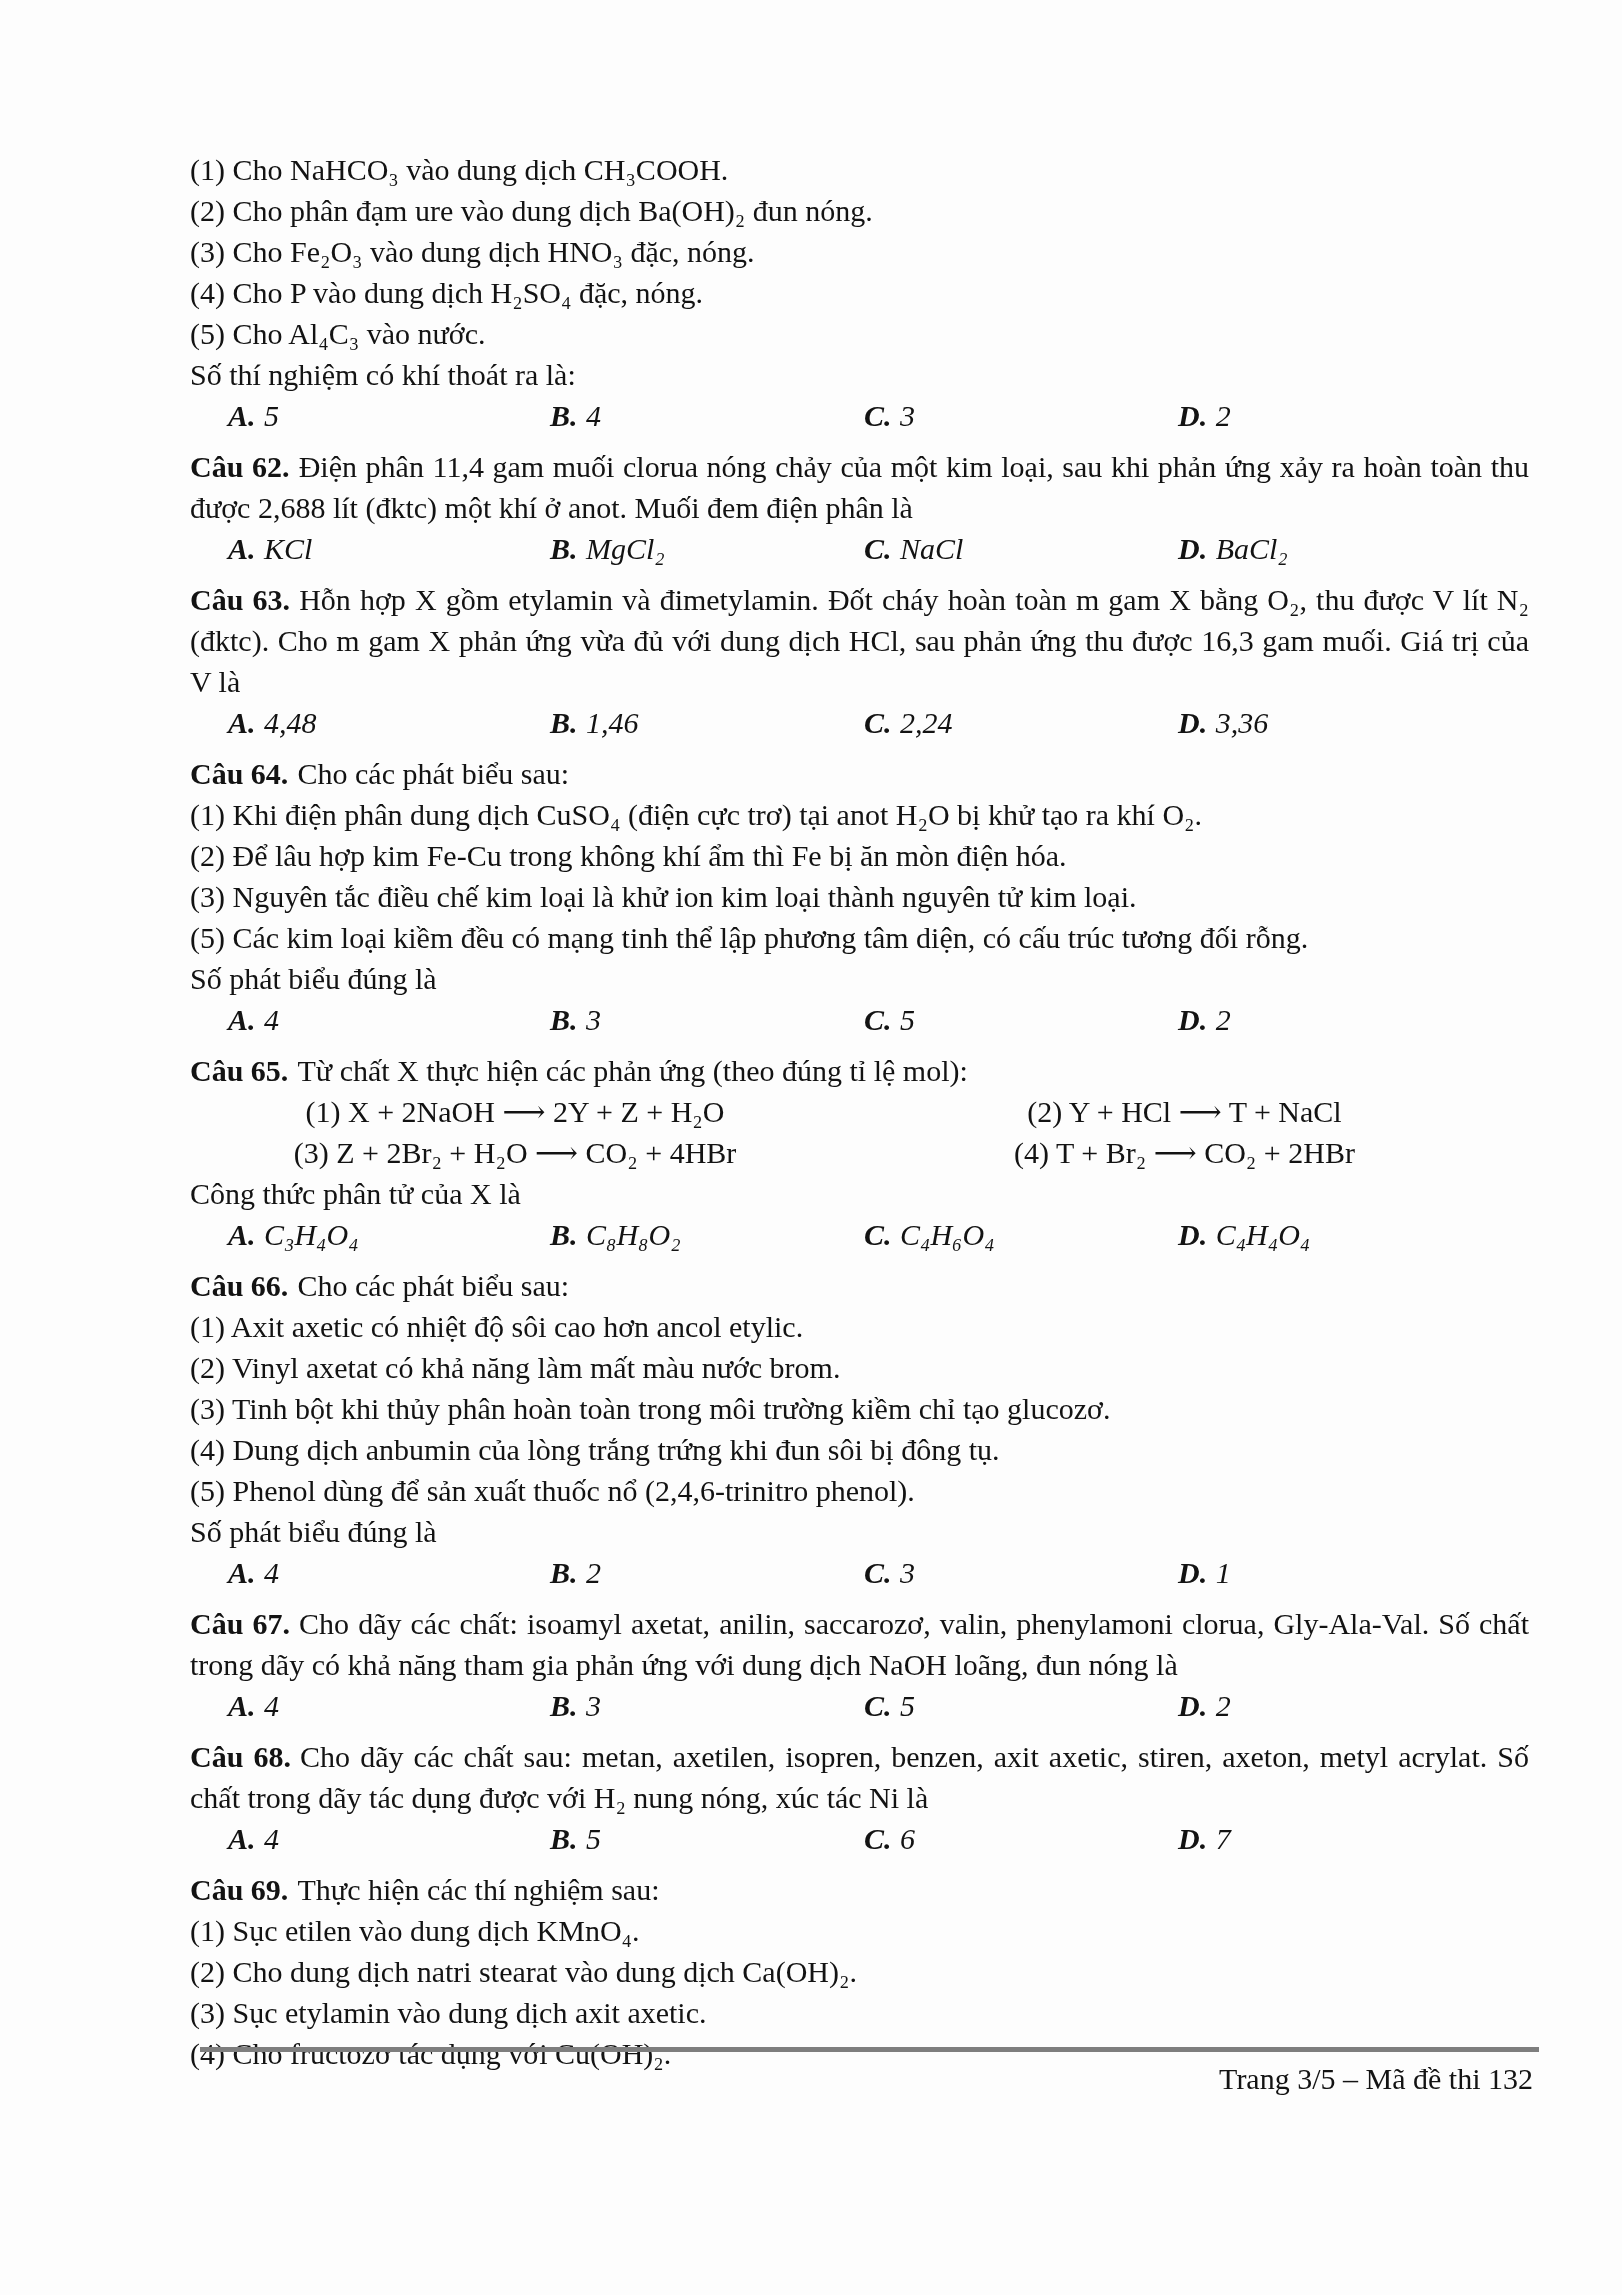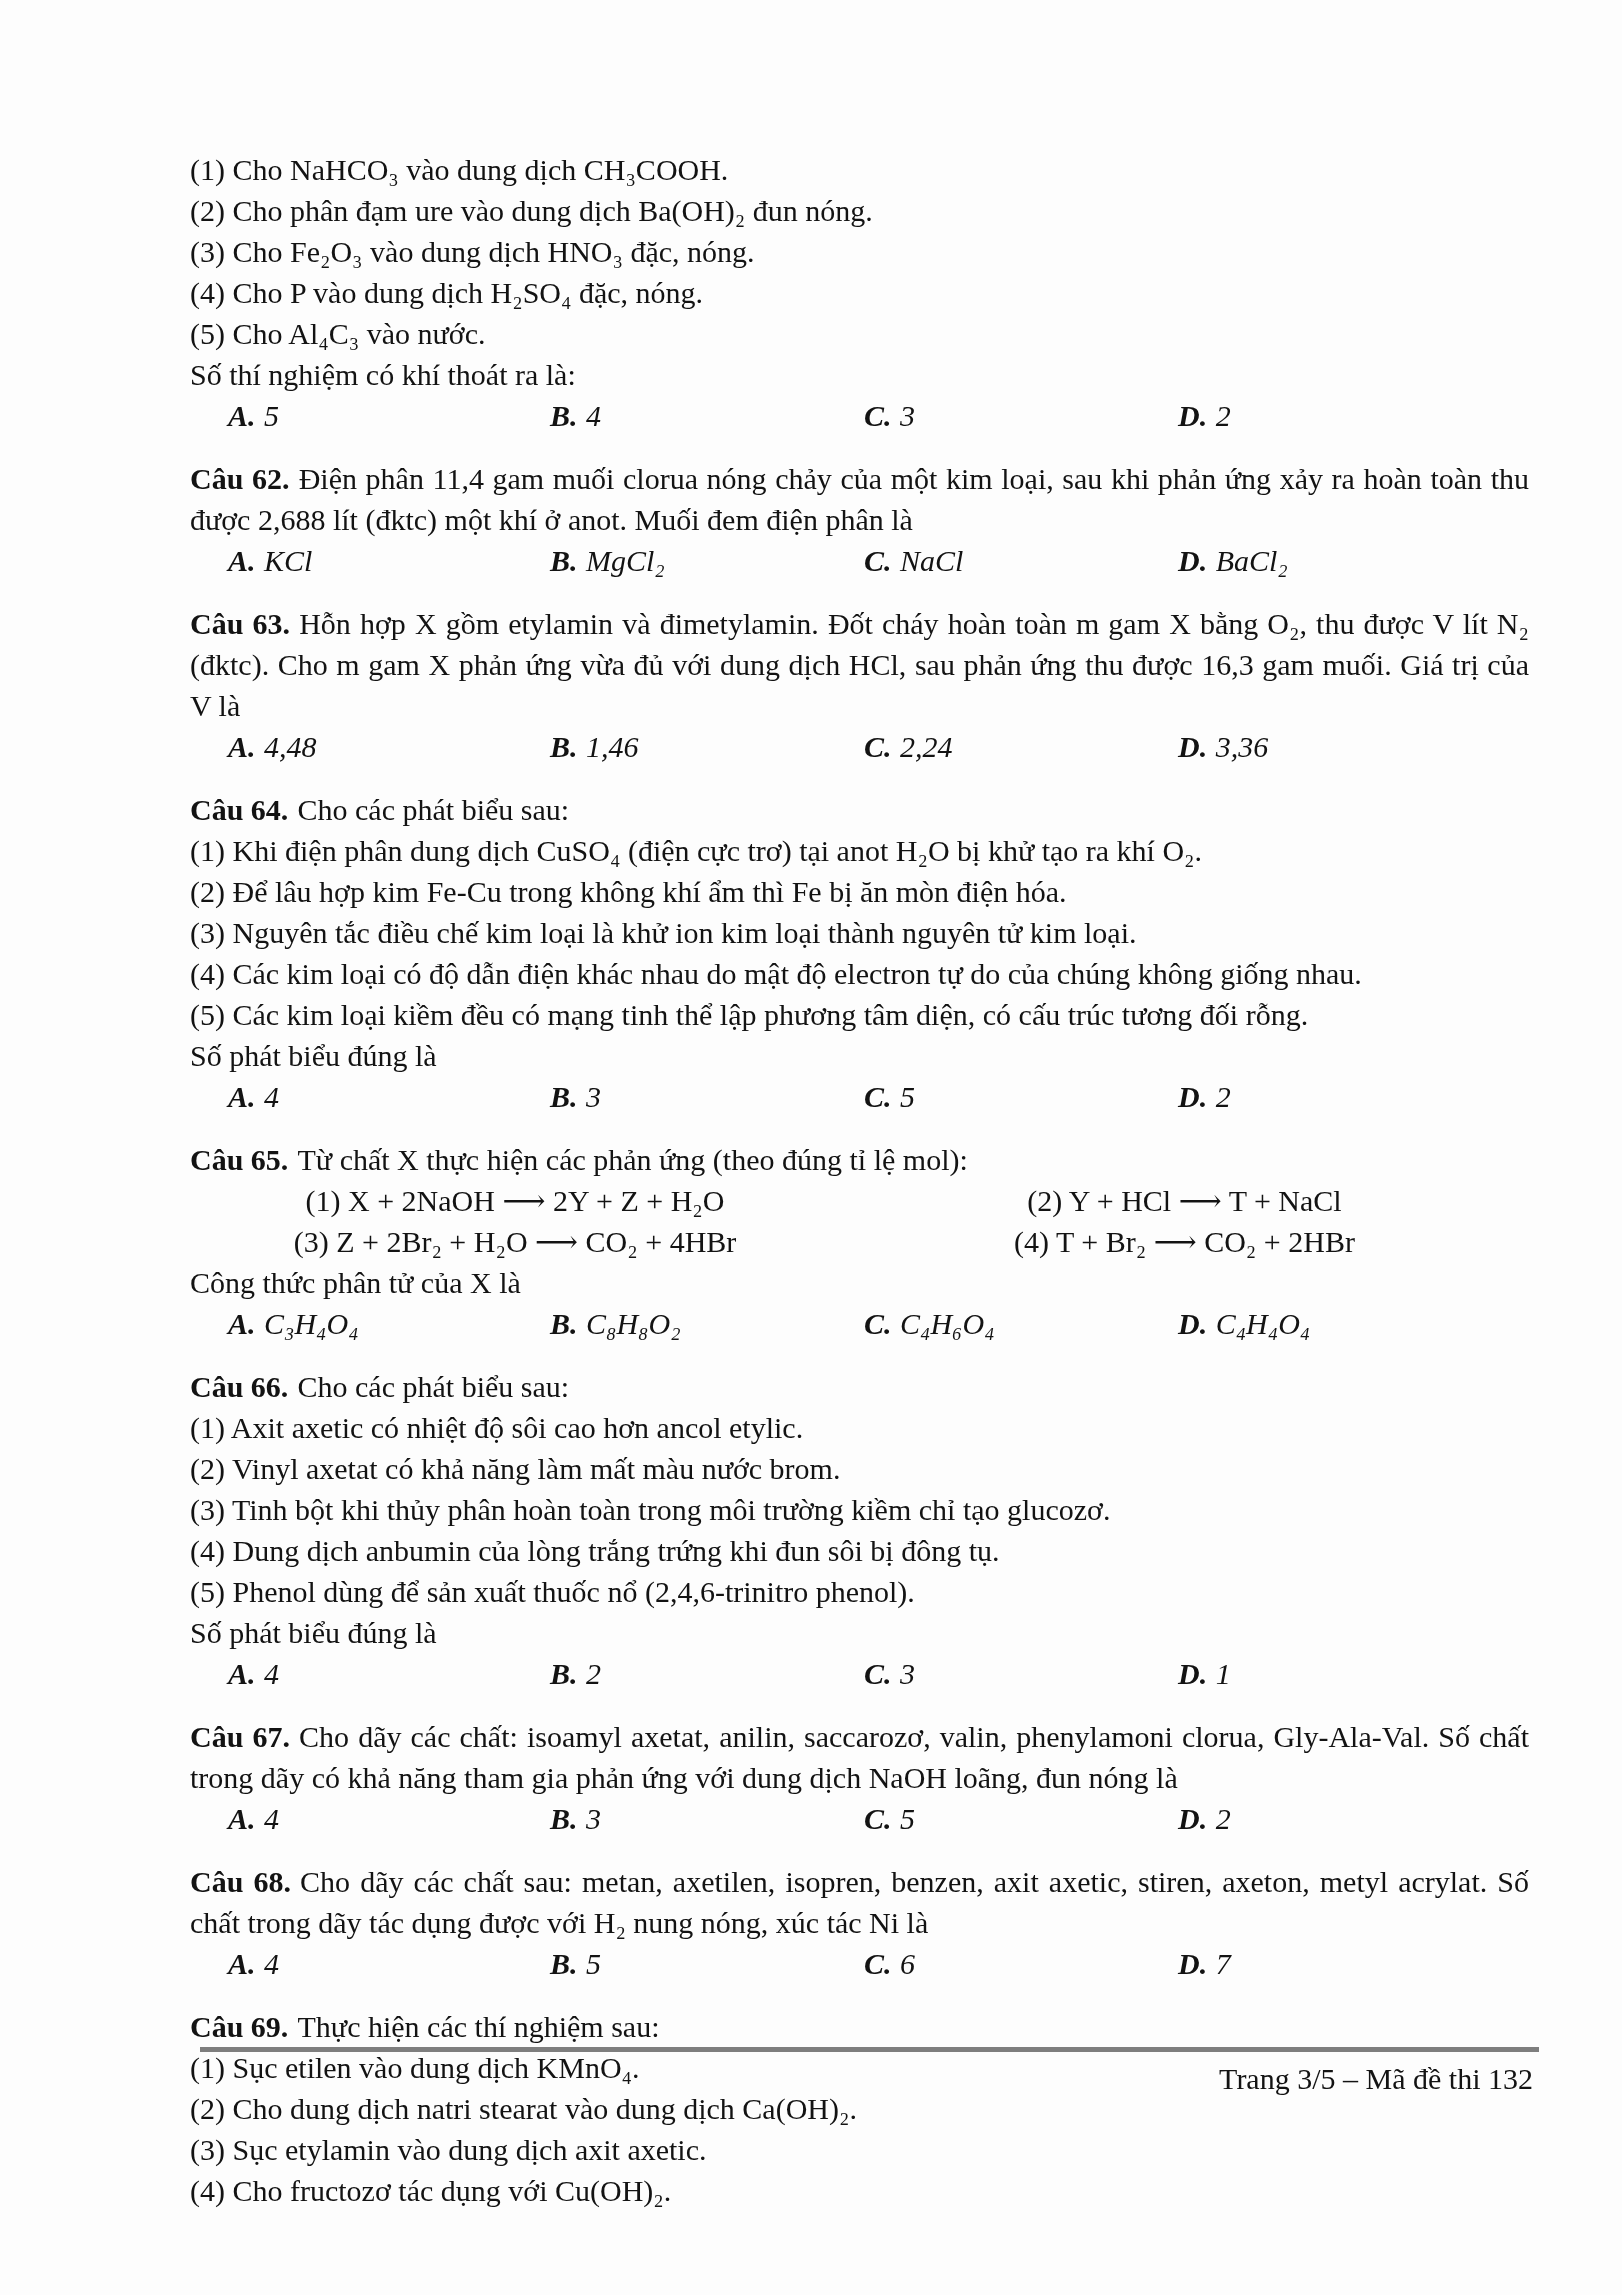--- a/index.html
+++ b/index.html
@@ -6,21 +6,21 @@
   body{
     width:1623px;height:2295px;position:relative;
     background:#fdfdfd;color:#131313;
     font-family:"Liberation Serif","DejaVu Serif",serif;
   }
   .page{position:absolute;inset:0;overflow:hidden;}
   .content{
     position:absolute;left:190px;top:137px;width:1339px;
     font-size:30px;line-height:41px;
   }
-  .question{margin-top:22px;}
+  .question{margin-top:10px;}
   .question:first-child{margin-top:12px;}
   p{margin:0;}
   .qline{text-align:justify;}
   .qnum{font-weight:bold;margin-right:9.2px;}
   .stmt,.closing{text-align:left;}
   .rxns{display:grid;grid-template-columns:650px 1fr;text-align:center;}
   .opts{
     display:grid;grid-template-columns:322px 314px 314px 1fr;
     padding-left:38px;text-align:left;
   }
@@ -70,21 +70,20 @@
           <span class="opt"><b class="opt-label">B.</b><span class="opt-text">1,46</span></span>
           <span class="opt"><b class="opt-label">C.</b><span class="opt-text">2,24</span></span>
           <span class="opt"><b class="opt-label">D.</b><span class="opt-text">3,36</span></span>
         </div>
       </div>
       <div class="question">
         <p class="qline"><b class="qnum">Câu 64.</b><span class="qtext">Cho các phát biểu sau:</span></p>
         <p class="stmt">(1) Khi điện phân dung dịch CuSO₄ (điện cực trơ) tại anot H₂O bị khử tạo ra khí O₂.</p>
         <p class="stmt">(2) Để lâu hợp kim Fe-Cu trong không khí ẩm thì Fe bị ăn mòn điện hóa.</p>
         <p class="stmt">(3) Nguyên tắc điều chế kim loại là khử ion kim loại thành nguyên tử kim loại.</p>
-        <p class="stmt">(4) Các kim loại có độ dẫn điện khác nhau do mật độ electron tự do của chúng không giống nhau.</p>
         <p class="stmt">(5) Các kim loại kiềm đều có mạng tinh thể lập phương tâm diện, có cấu trúc tương đối rỗng.</p>
         <p class="closing">Số phát biểu đúng là</p>
         <div class="opts">
           <span class="opt"><b class="opt-label">A.</b><span class="opt-text">4</span></span>
           <span class="opt"><b class="opt-label">B.</b><span class="opt-text">3</span></span>
           <span class="opt"><b class="opt-label">C.</b><span class="opt-text">5</span></span>
           <span class="opt"><b class="opt-label">D.</b><span class="opt-text">2</span></span>
         </div>
       </div>
       <div class="question">

